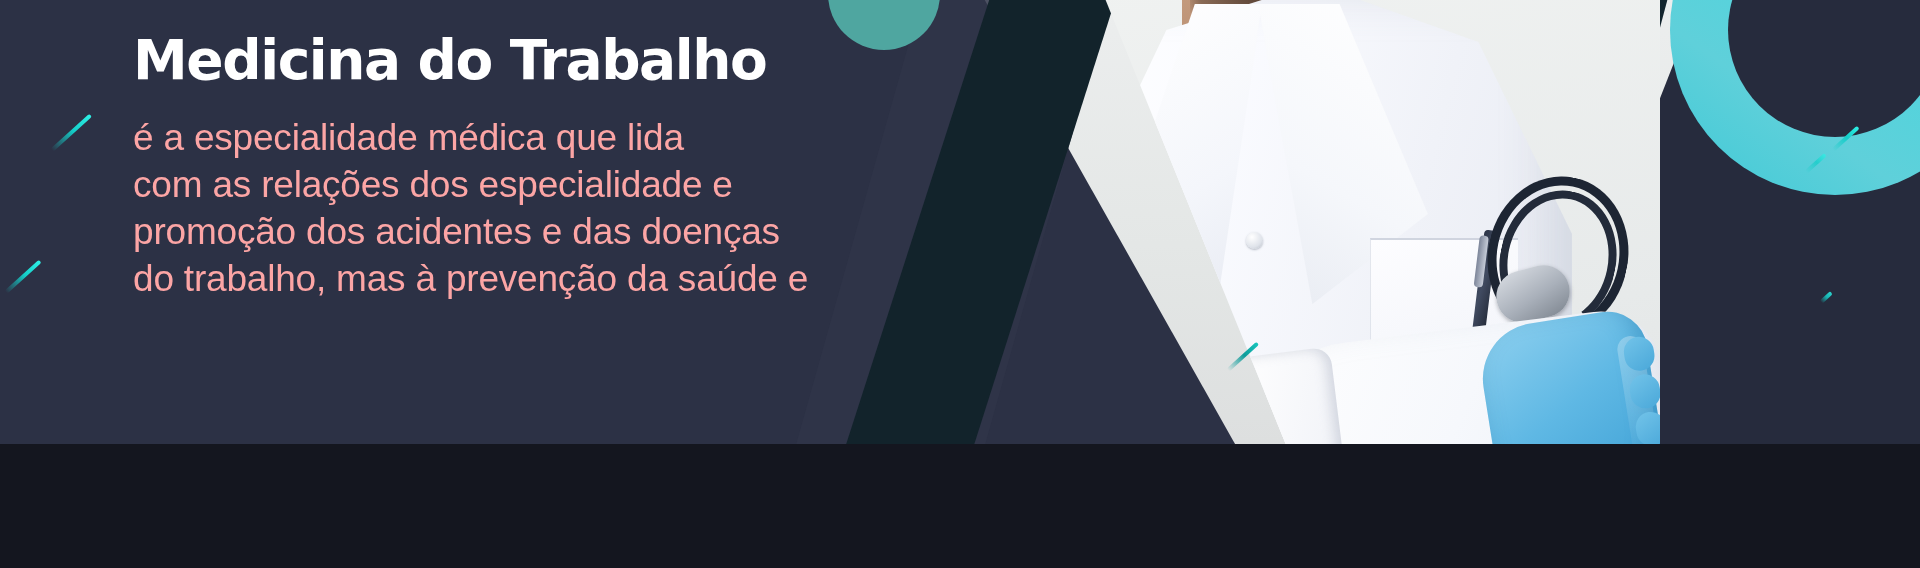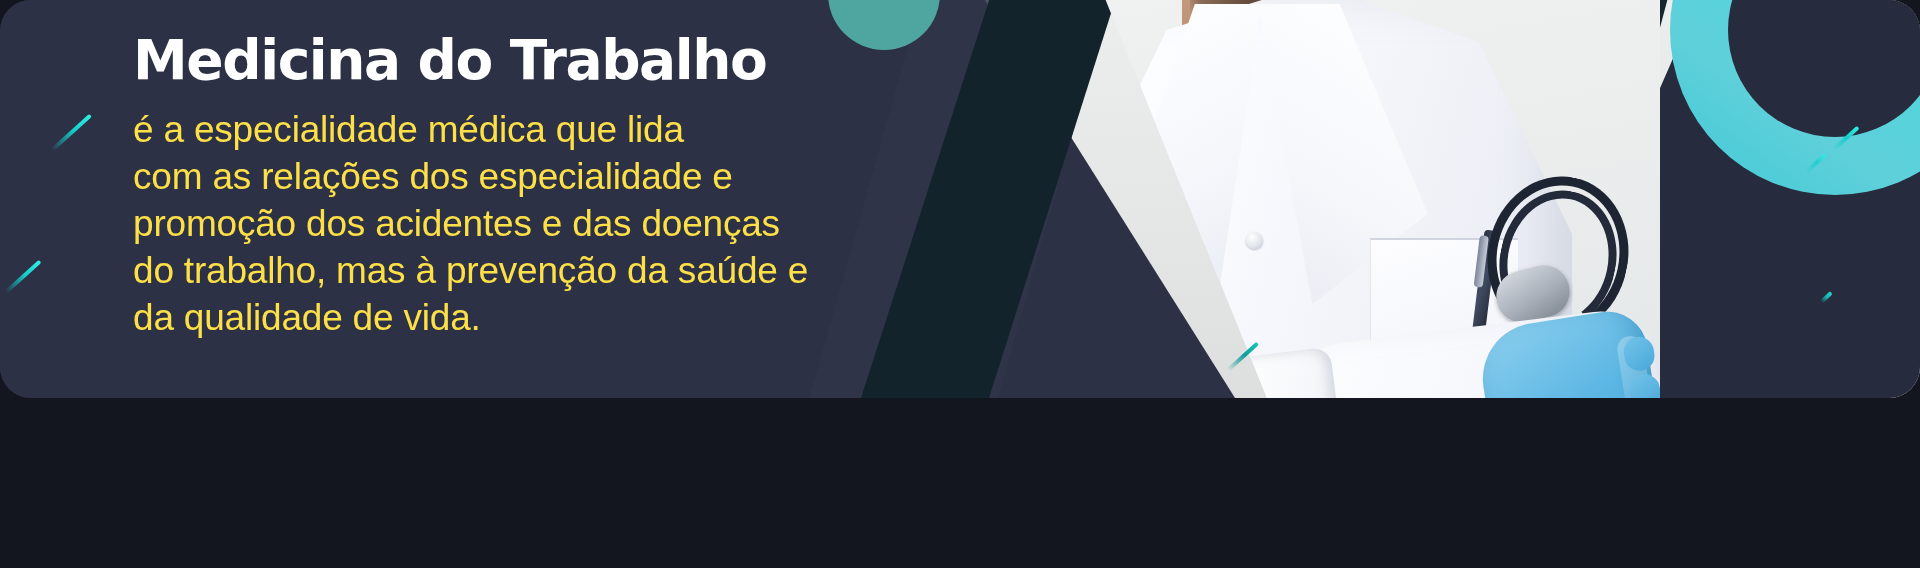--- a/index.html
+++ b/index.html
@@ -5,24 +5,23 @@
   * { margin:0; padding:0; box-sizing:border-box; }
   html,body{ background:#14161f; }
   body{
     font-family:"Liberation Sans", sans-serif;
     -webkit-font-smoothing:antialiased;
   }
 
   .banner{
     position:relative;
     width:1920px;
-    height:398px;
+    height:444px;
     overflow:hidden;
     background:#2c3145;
-    border-radius:31px;
   }
 
   
   .bg-base{ position:absolute; inset:0; background:#2c3145; }
 
   
   .photo-plate{
     position:absolute;
     top:0; right:0; bottom:0;
     width:1030px;
@@ -128,27 +127,27 @@
   .headline{
     font-family:"DejaVu Sans", sans-serif;
     font-weight:700;
     font-size:55px;
     line-height:1.12;
     letter-spacing:-1.4px;
     color:#ffffff;
     white-space:nowrap;
   }
   .body-copy{
-    margin-top:14px;
+    margin-top:22px;
     font-family:"Liberation Sans", sans-serif;
     font-weight:300;
     font-size:37px;
     line-height:47px;
     letter-spacing:-0.2px;
-    color:#fde047;
+    color:#fca5a5;
   }
   .body-copy span{ display:block; white-space:nowrap; }
 
   
   .photo{
     position:absolute;
     top:0; left:940px;
     width:720px; height:568px;
     overflow:hidden;
   }
@@ -414,17 +413,16 @@
       <i></i>
   </div>
 
   <div class="copy">
     <h1 class="headline">Medicina do Trabalho</h1>
     <p class="body-copy">
       <span>é a especialidade médica que lida</span>
       <span>com as relações dos especialidade e</span>
       <span>promoção dos acidentes e das doenças</span>
       <span>do trabalho, mas à prevenção da saúde e</span>
-      <span>da qualidade de vida.</span>
     </p>
   </div>
 
 </div>
 
 </body></html>

